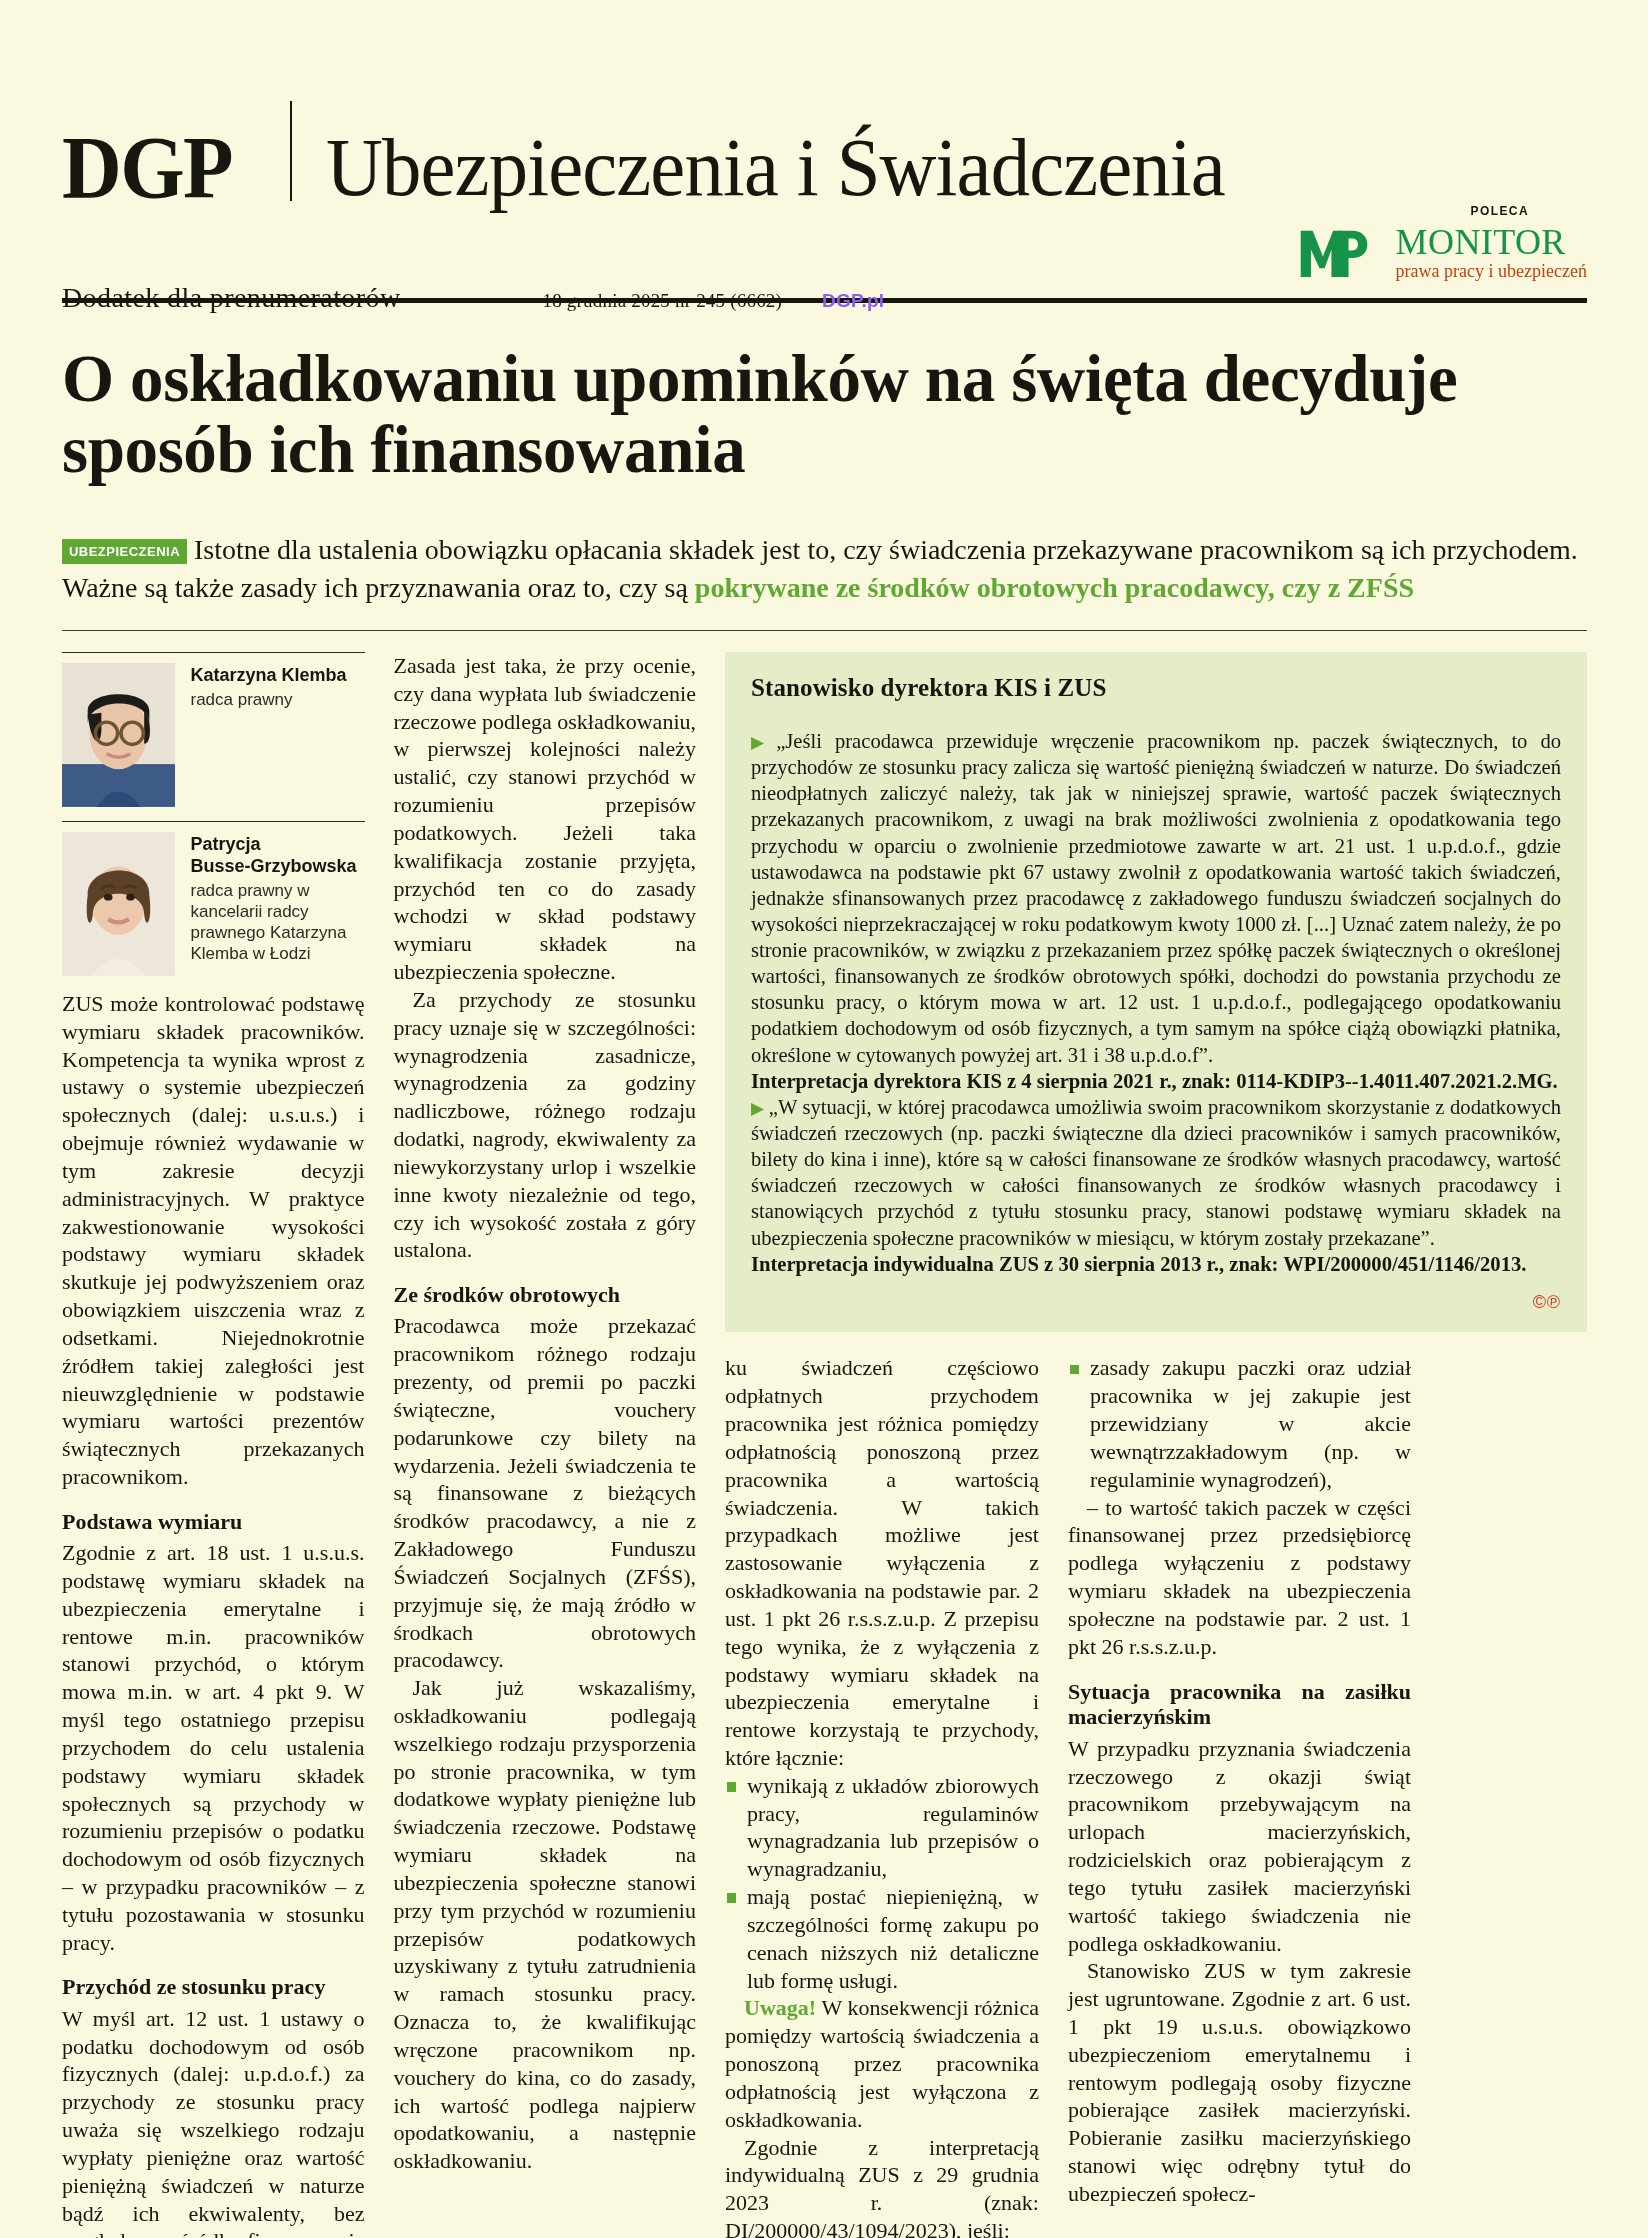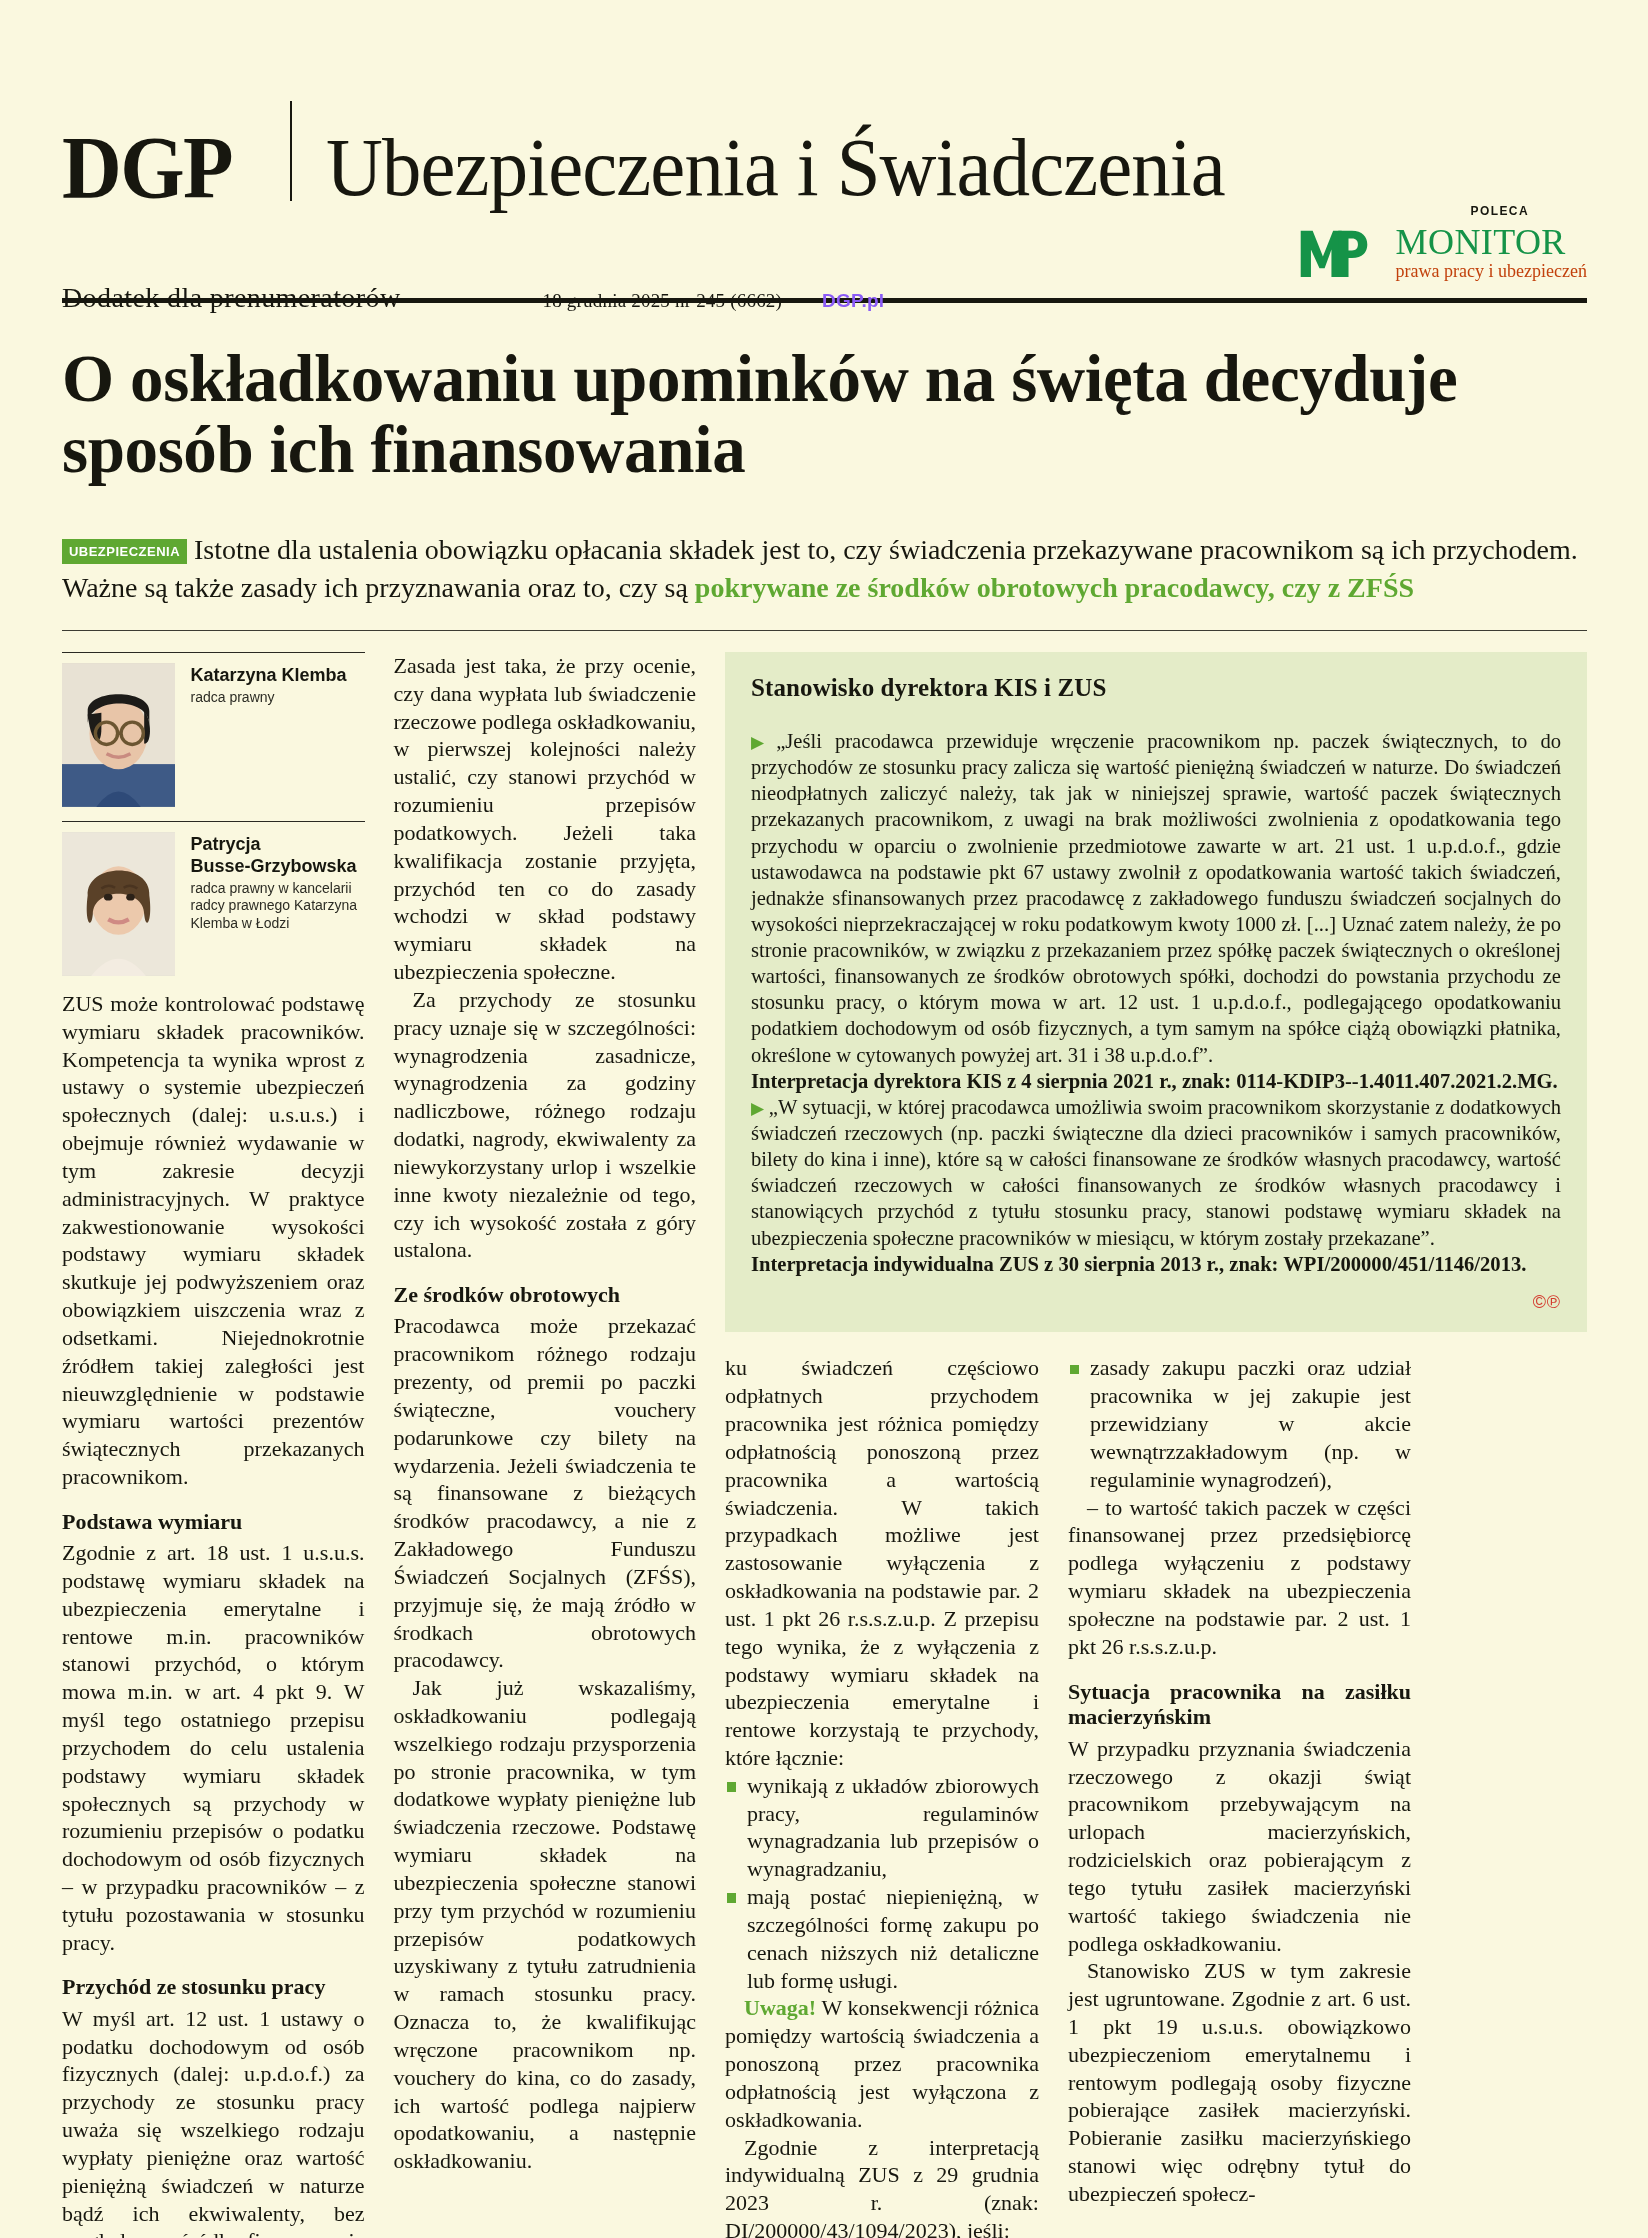--- a/index.html
+++ b/index.html
@@ -205,21 +205,21 @@
   .author-meta{ padding-top:1.7px; }
   .author-name{
     font-family:"Liberation Sans", sans-serif;
     font-weight:bold;
     font-size:18px;
     line-height:1.22;
     color:#17170f;
   }
   .author-role{
     font-family:"Liberation Sans", sans-serif;
-    font-size:14px;
+    font-size:17px;
     line-height:1.25;
     color:#2c2c24;
     margin-top:1.7px;
   }
 
   
   .bodytext{
     font-family:"Liberation Serif", serif;
     font-size:22px;
     line-height:1.265;

